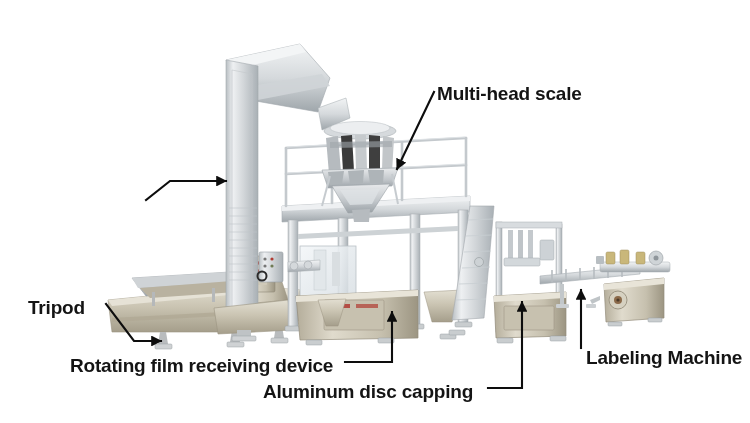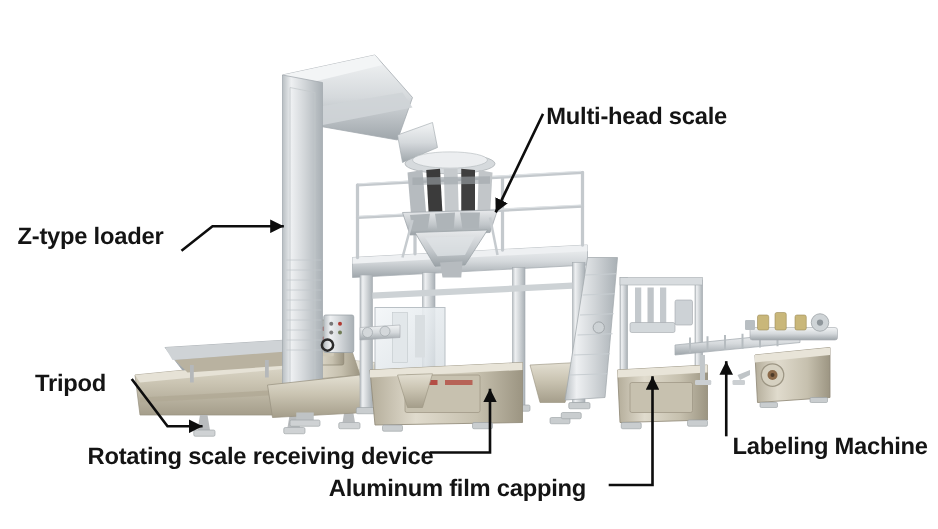--- a/index.html
+++ b/index.html
@@ -323,25 +323,24 @@
     <g stroke="#0d0d0d" fill="none" stroke-width="2.1" stroke-linecap="square" stroke-linejoin="miter">
       <path d="M146 200 L170 181 L226 181" marker-end="url(#arrowEnd)"></path>
       <path d="M434 92 L397 169" marker-end="url(#arrowEnd)"></path>
       <path d="M106 304 L134 341 L161 341" marker-end="url(#arrowEnd)"></path>
       <path d="M345 362 L392 362 L392 312" marker-end="url(#arrowEnd)"></path>
       <path d="M488 388 L522 388 L522 302" marker-end="url(#arrowEnd)"></path>
       <path d="M581 348 L581 290" marker-end="url(#arrowEnd)"></path>
     </g>
   </svg>
 
-  <div class="label lbl-18" style="left:14px; top:180px;">Z-type loader</div>
 
   <div class="label lbl-18" style="left:437px; top:84px;">Multi-head scale</div>
 
   <div class="label lbl-18" style="left:28px; top:298px;">Tripod</div>
 
-  <div class="label lbl-18" style="left:70px; top:356px;">Rotating scale receiving device</div>
-
-  <div class="label lbl-18" style="left:263px; top:382px;">Aluminum film capping</div>
+  <div class="label lbl-18" style="left:70px; top:356px;">Rotating film receiving device</div>
+
+  <div class="label lbl-18" style="left:263px; top:382px;">Aluminum disc capping</div>
 
   <div class="label lbl-18" style="left:586px; top:348px;">Labeling Machine</div>
 
 </div>
 
 </body></html>

